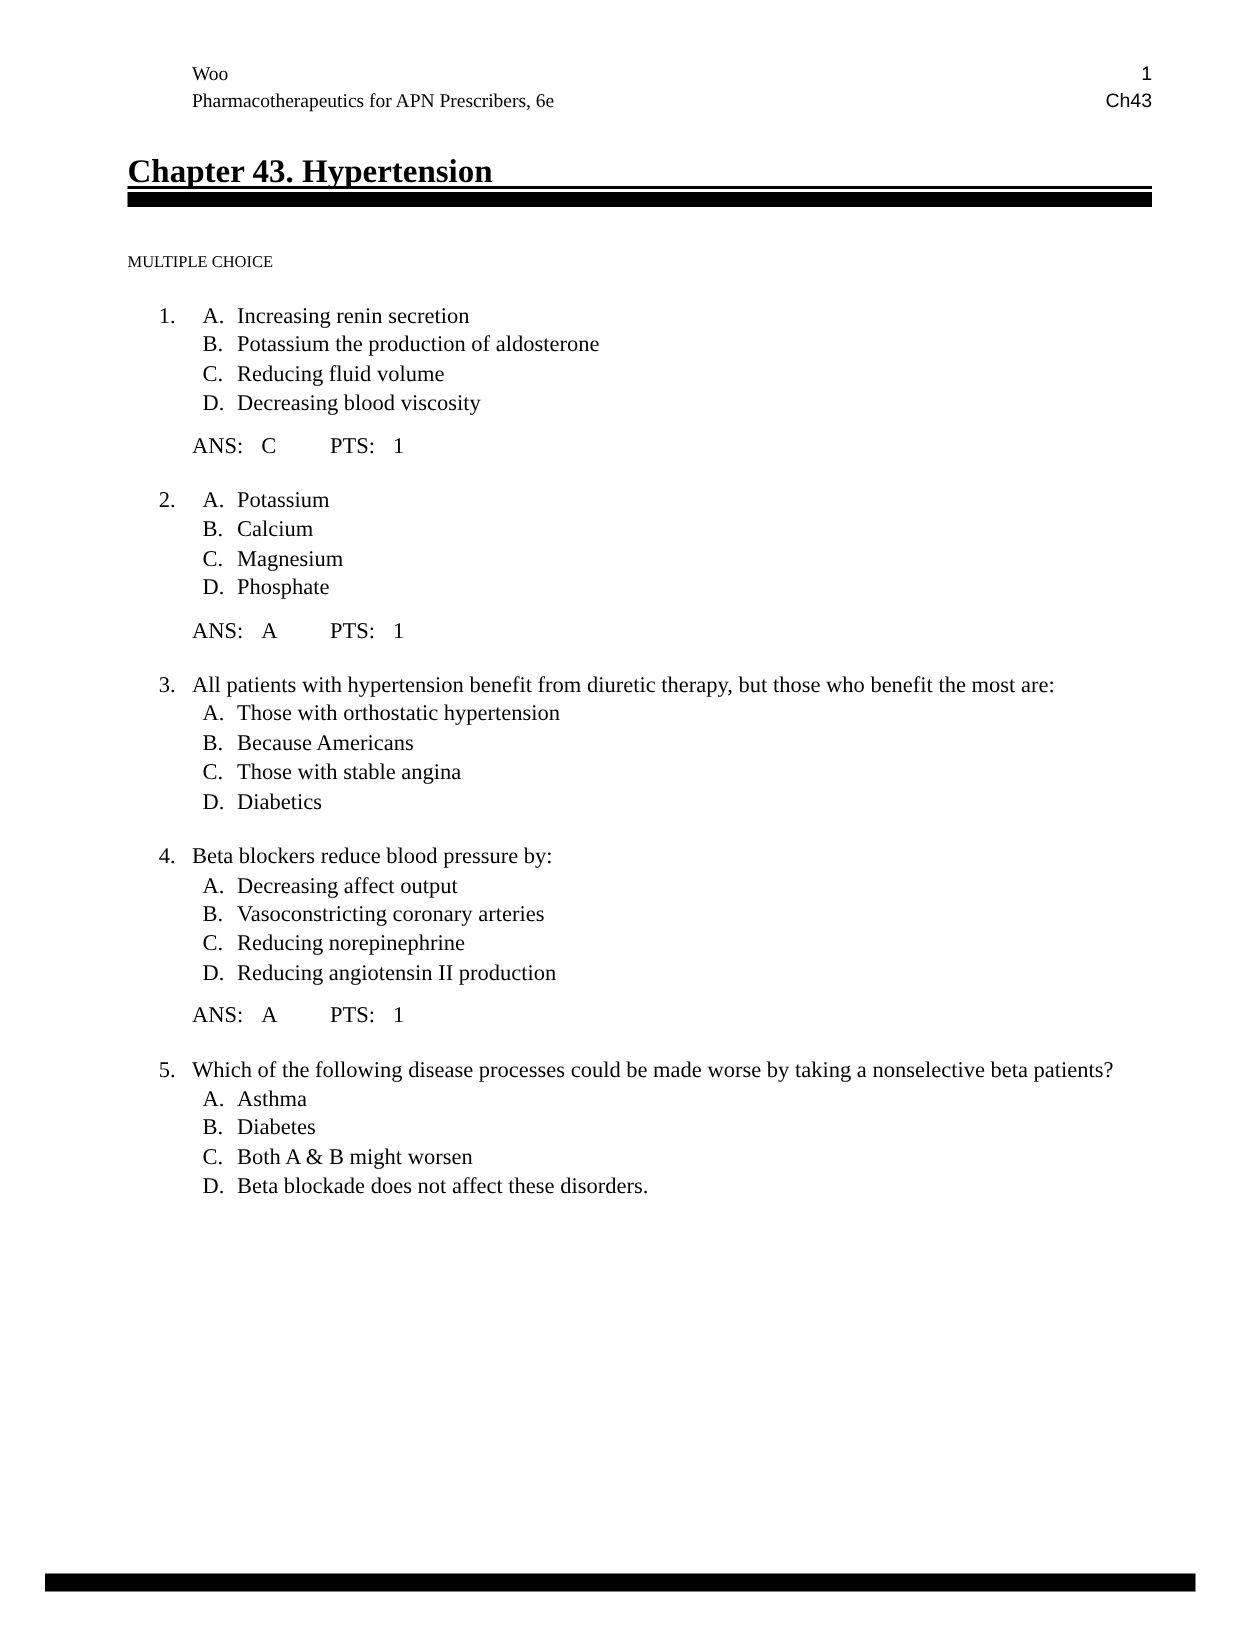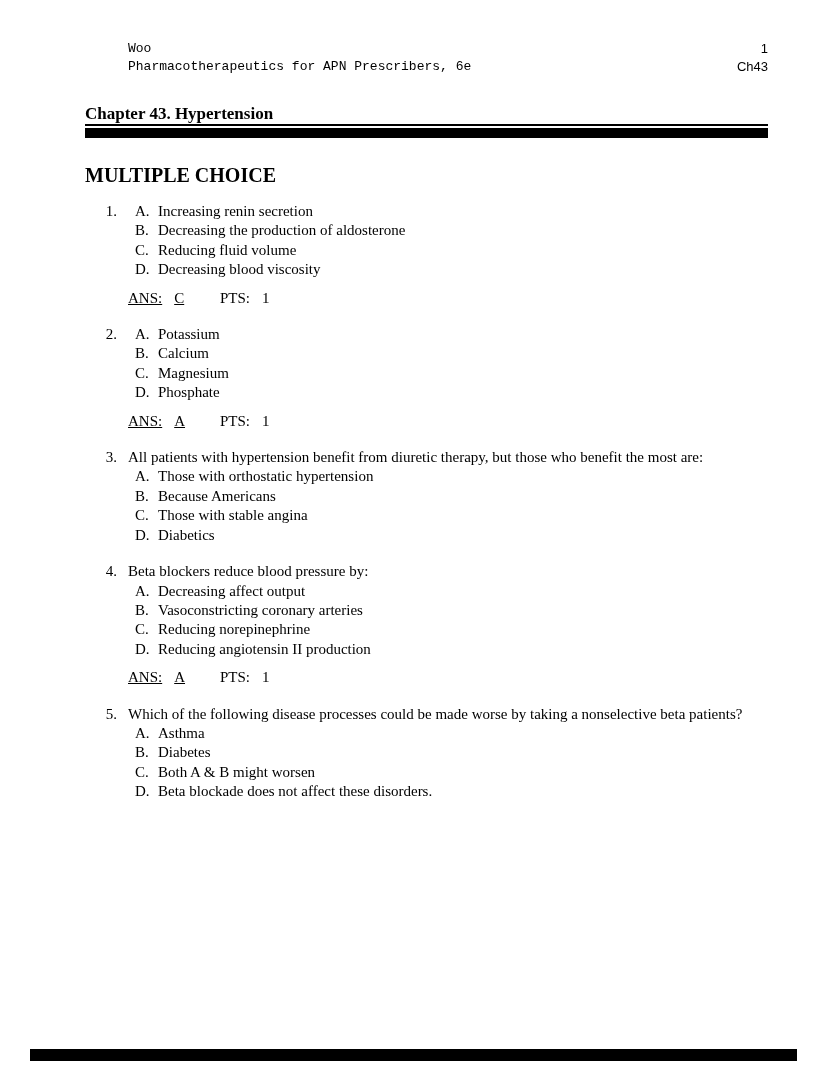--- a/index.html
+++ b/index.html
@@ -14,21 +14,21 @@
     background: #ffffff;
     color: #000000;
     overflow: hidden;
   }
 
   
   .doc-header-left {
     position: absolute;
     left: 128px;
     top: 40px;
-    font-family: Liberation Mono, monospace;
+    font-family: Liberation Serif, serif;
     font-size: 13px;
     line-height: 18px;
     color: #000000;
     white-space: nowrap;
   }
   .doc-header-right {
     position: absolute;
     right: 60px;
     top: 40px;
     font-family: "Liberation Sans", sans-serif;
@@ -42,40 +42,40 @@
   
   .chapter-block {
     position: absolute;
     left: 85px;
     top: 104px;
     width: 683px;
   }
   .chapter-title {
     font-family: "Liberation Serif", serif;
     font-weight: bold;
-    font-size: 17px;
+    font-size: 22px;
     line-height: 19px;
     padding-bottom: 1px;
     border-bottom: 2px solid #000000;
     margin: 0;
   }
   .chapter-rule {
     height: 10px;
     background: #000000;
     margin-top: 2px;
   }
 
   
   .section-heading {
     position: absolute;
     left: 85px;
     top: 166px;
     font-family: "Liberation Serif", serif;
-    font-weight: bold;
-    font-size: 20px;
+    font-weight: normal;
+    font-size: 11px;
     line-height: 18px;
     text-align: center;
   }
 
   
   #questions {
     position: absolute;
     left: 85px;
     top: 202px;
     width: 683px;
@@ -110,21 +110,20 @@
     flex: 0 0 auto;
   }
   .opt-text { flex: 1 1 auto; }
   .ansrow {
     margin-top: 9px;
     white-space: nowrap;
   }
   .ans-group {
     display: inline-block;
     width: 92px;
-    text-decoration: underline;
   }
   .ans-value { margin-left: 12px; }
   .pts-value { margin-left: 12px; }
 
   
   .page-bottom-rule {
     position: absolute;
     left: 30px;
     top: 1049px;
     width: 767px;
@@ -159,21 +158,21 @@
     <div class="q-num">1.</div>
     <div class="q-body">
       <div class="opts">
   <div class="opt">
     <span class="opt-letter">A.</span>
     <span class="opt-text">Increasing renin secretion</span>
   </div>
 
   <div class="opt">
     <span class="opt-letter">B.</span>
-    <span class="opt-text">Decreasing the production of aldosterone</span>
+    <span class="opt-text">Potassium the production of aldosterone</span>
   </div>
 
   <div class="opt">
     <span class="opt-letter">C.</span>
     <span class="opt-text">Reducing fluid volume</span>
   </div>
 
   <div class="opt">
     <span class="opt-letter">D.</span>
     <span class="opt-text">Decreasing blood viscosity</span>

